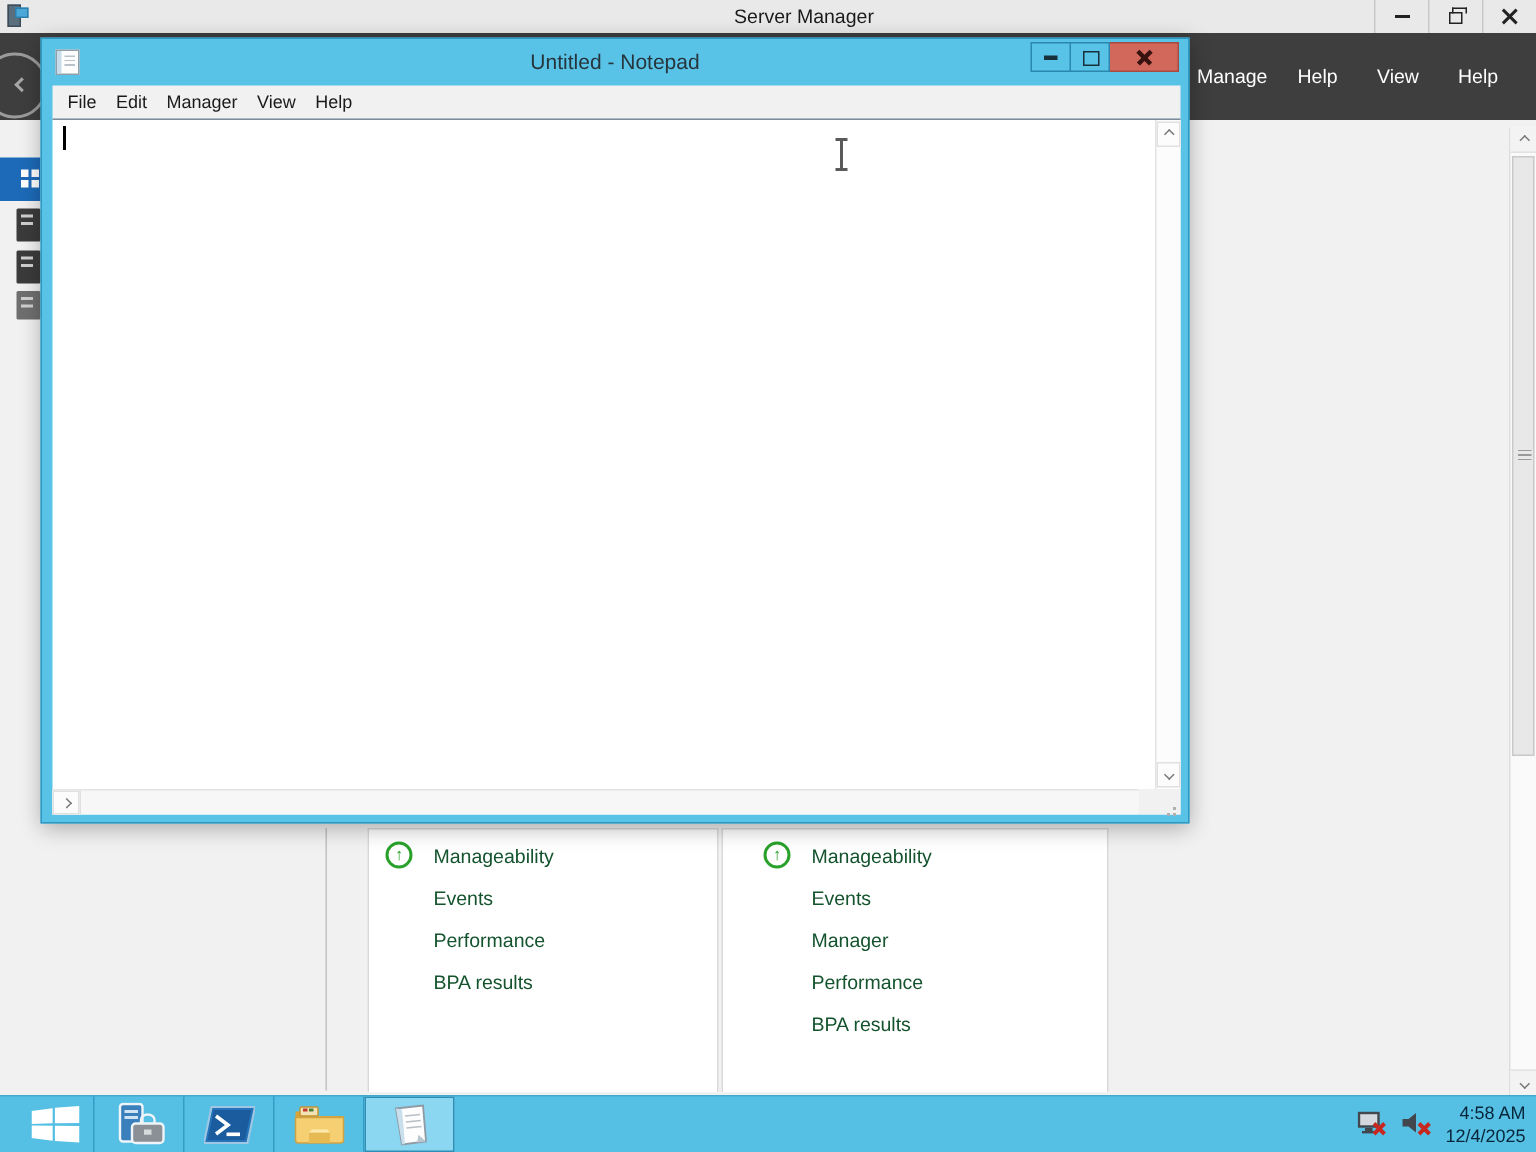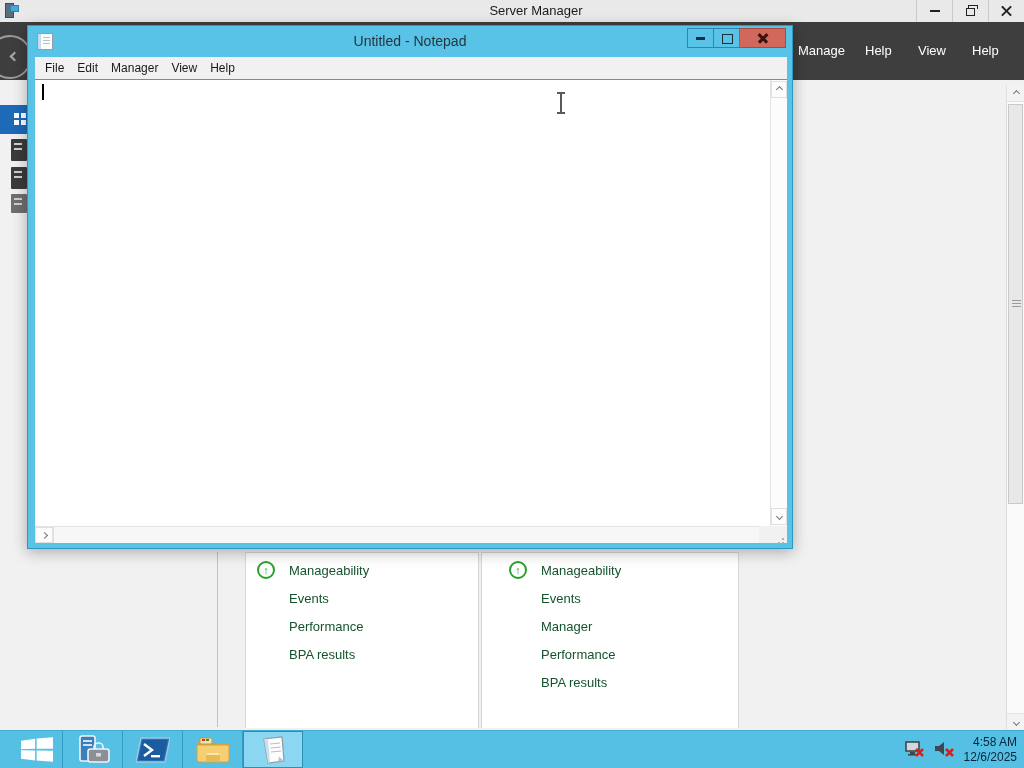--- a/index.html
+++ b/index.html
@@ -318,18 +318,18 @@
         <rect x="5" y="12" width="5" height="2" fill="#41474d"></rect>
         <rect x="3" y="14" width="9" height="1.6" fill="#41474d"></rect>
         <path d="M11 9 l7 7 M18 9 l-7 7" stroke="#c7271f" stroke-width="2.6"></path>
       </svg>
       <svg class="tray-ic" width="21" height="19" viewBox="0 0 21 19">
         <polygon points="1,6 5,6 10,2 10,15 5,11 1,11" fill="#41474d"></polygon>
         <path d="M12 9 l7 7 M19 9 l-7 7" stroke="#c7271f" stroke-width="2.6"></path>
       </svg>
       <div class="tb-clock">
         <div>4:58 AM</div>
-        <div>12/6/2025</div>
+        <div>12/4/2025</div>
       </div>
     </div>
   </div>
 
 </div>
 
 </body></html>

